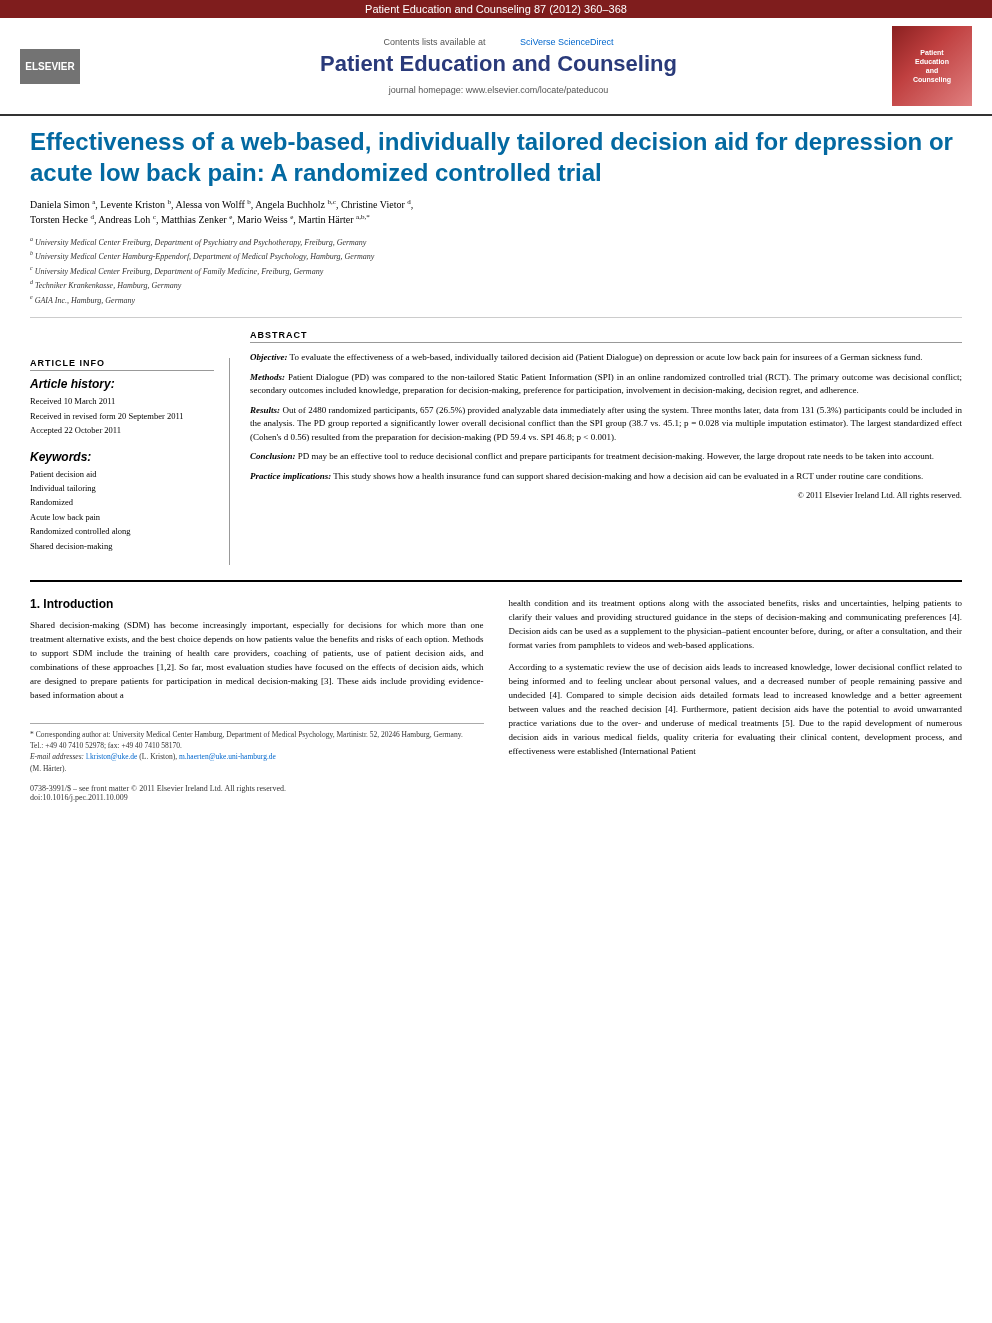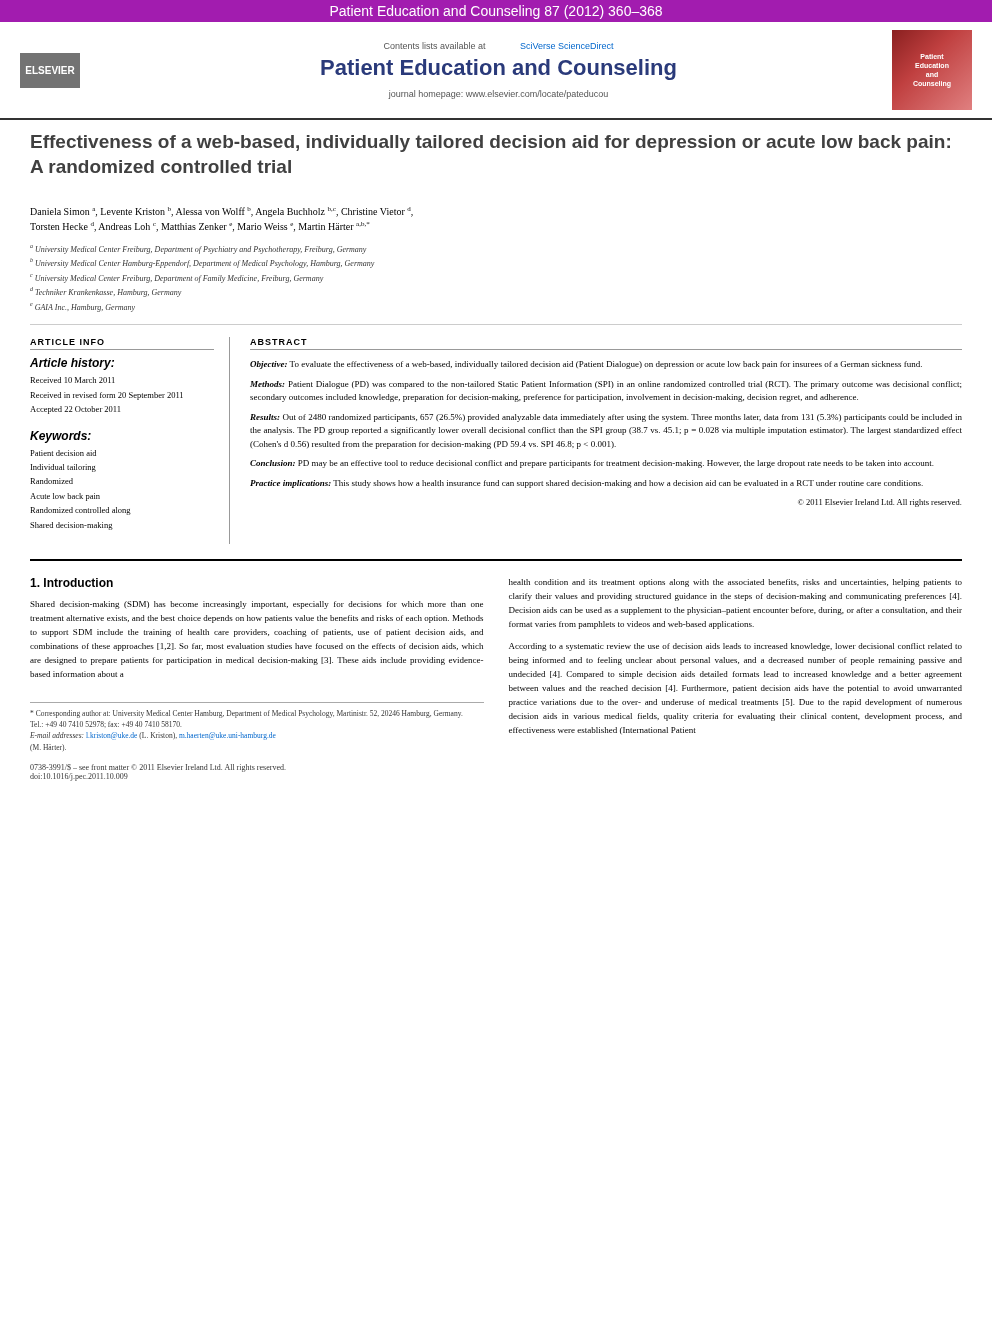--- a/index.html
+++ b/index.html
@@ -7,24 +7,24 @@
       font-family: Times New Roman, serif;
       font-size: 10px;
       color: #000;
       background: #fff;
       width: 992px;
       min-height: 1323px;
     }
 
     
     .top-bar {
-      background: #a21caf;
+      background: #7f1d1d;
       color: #fff;
       text-align: center;
-      font-size: 14px;
+      font-size: 11px;
       padding: 3px 0;
       font-family: Arial, sans-serif;
     }
 
     
     .journal-header {
       display: flex;
       align-items: center;
       padding: 8px 20px;
       border-bottom: 2px solid #333;
@@ -80,25 +80,25 @@
       font-family: Arial, sans-serif;
       font-size: 9px;
       font-style: italic;
       border-bottom: 1px solid #000;
       padding-bottom: 2px;
       margin-bottom: 6px;
     }
 
     .article-title {
       font-family: Arial, sans-serif;
-      font-size: 19px;
-      font-weight: bold;
-      color: #404040;
+      font-size: 24px;
+      font-weight: bold;
+      color: #0369a1;
       line-height: 1.3;
-      margin-bottom: 24px;
+      margin-bottom: 8px;
     }
 
     .authors {
       font-size: 10px;
       margin-bottom: 8px;
       line-height: 1.5;
     }
     .authors sup { font-size: 7px; }
 
     .affiliations {
@@ -117,20 +117,21 @@
       display: flex;
       gap: 20px;
       margin-bottom: 15px;
     }
 
     .left-col {
       width: 200px;
       min-width: 200px;
       border-right: 1px solid #999;
       padding-right: 15px;
+      margin-top: 28px;
     }
 
     .right-col {
       flex: 1;
     }
 
     .article-info-section {
       margin-bottom: 12px;
     }
 

